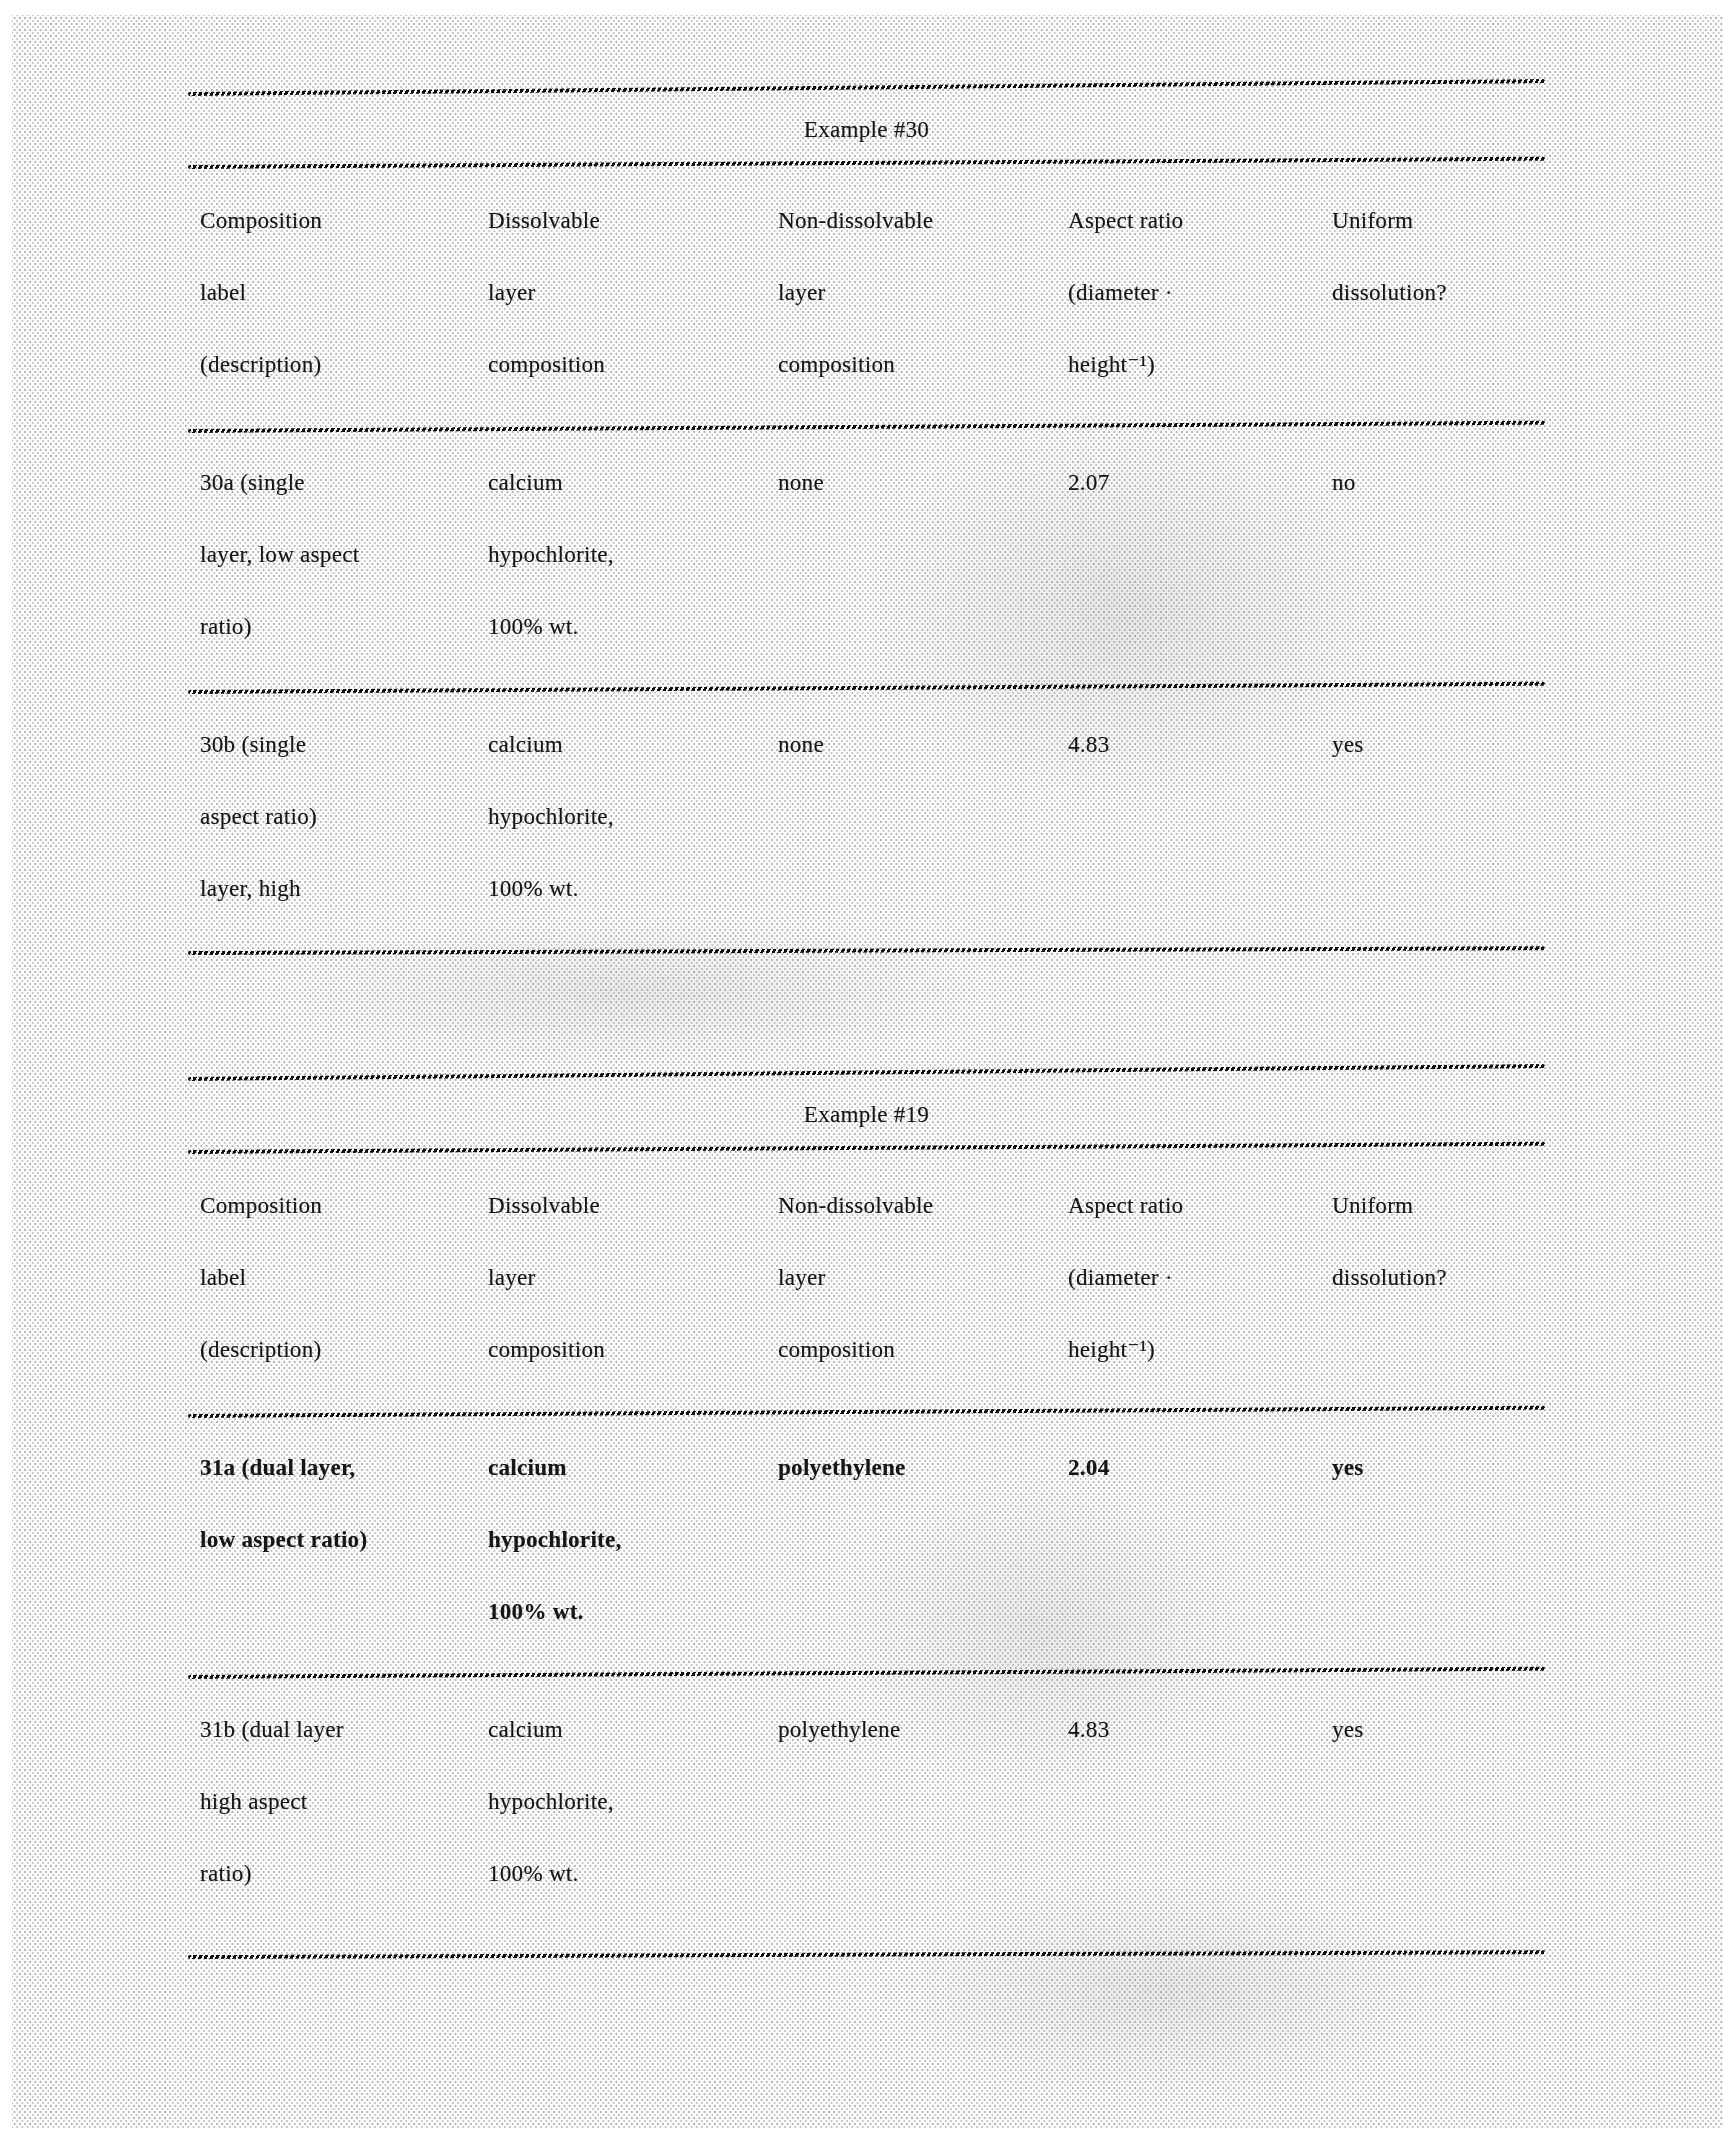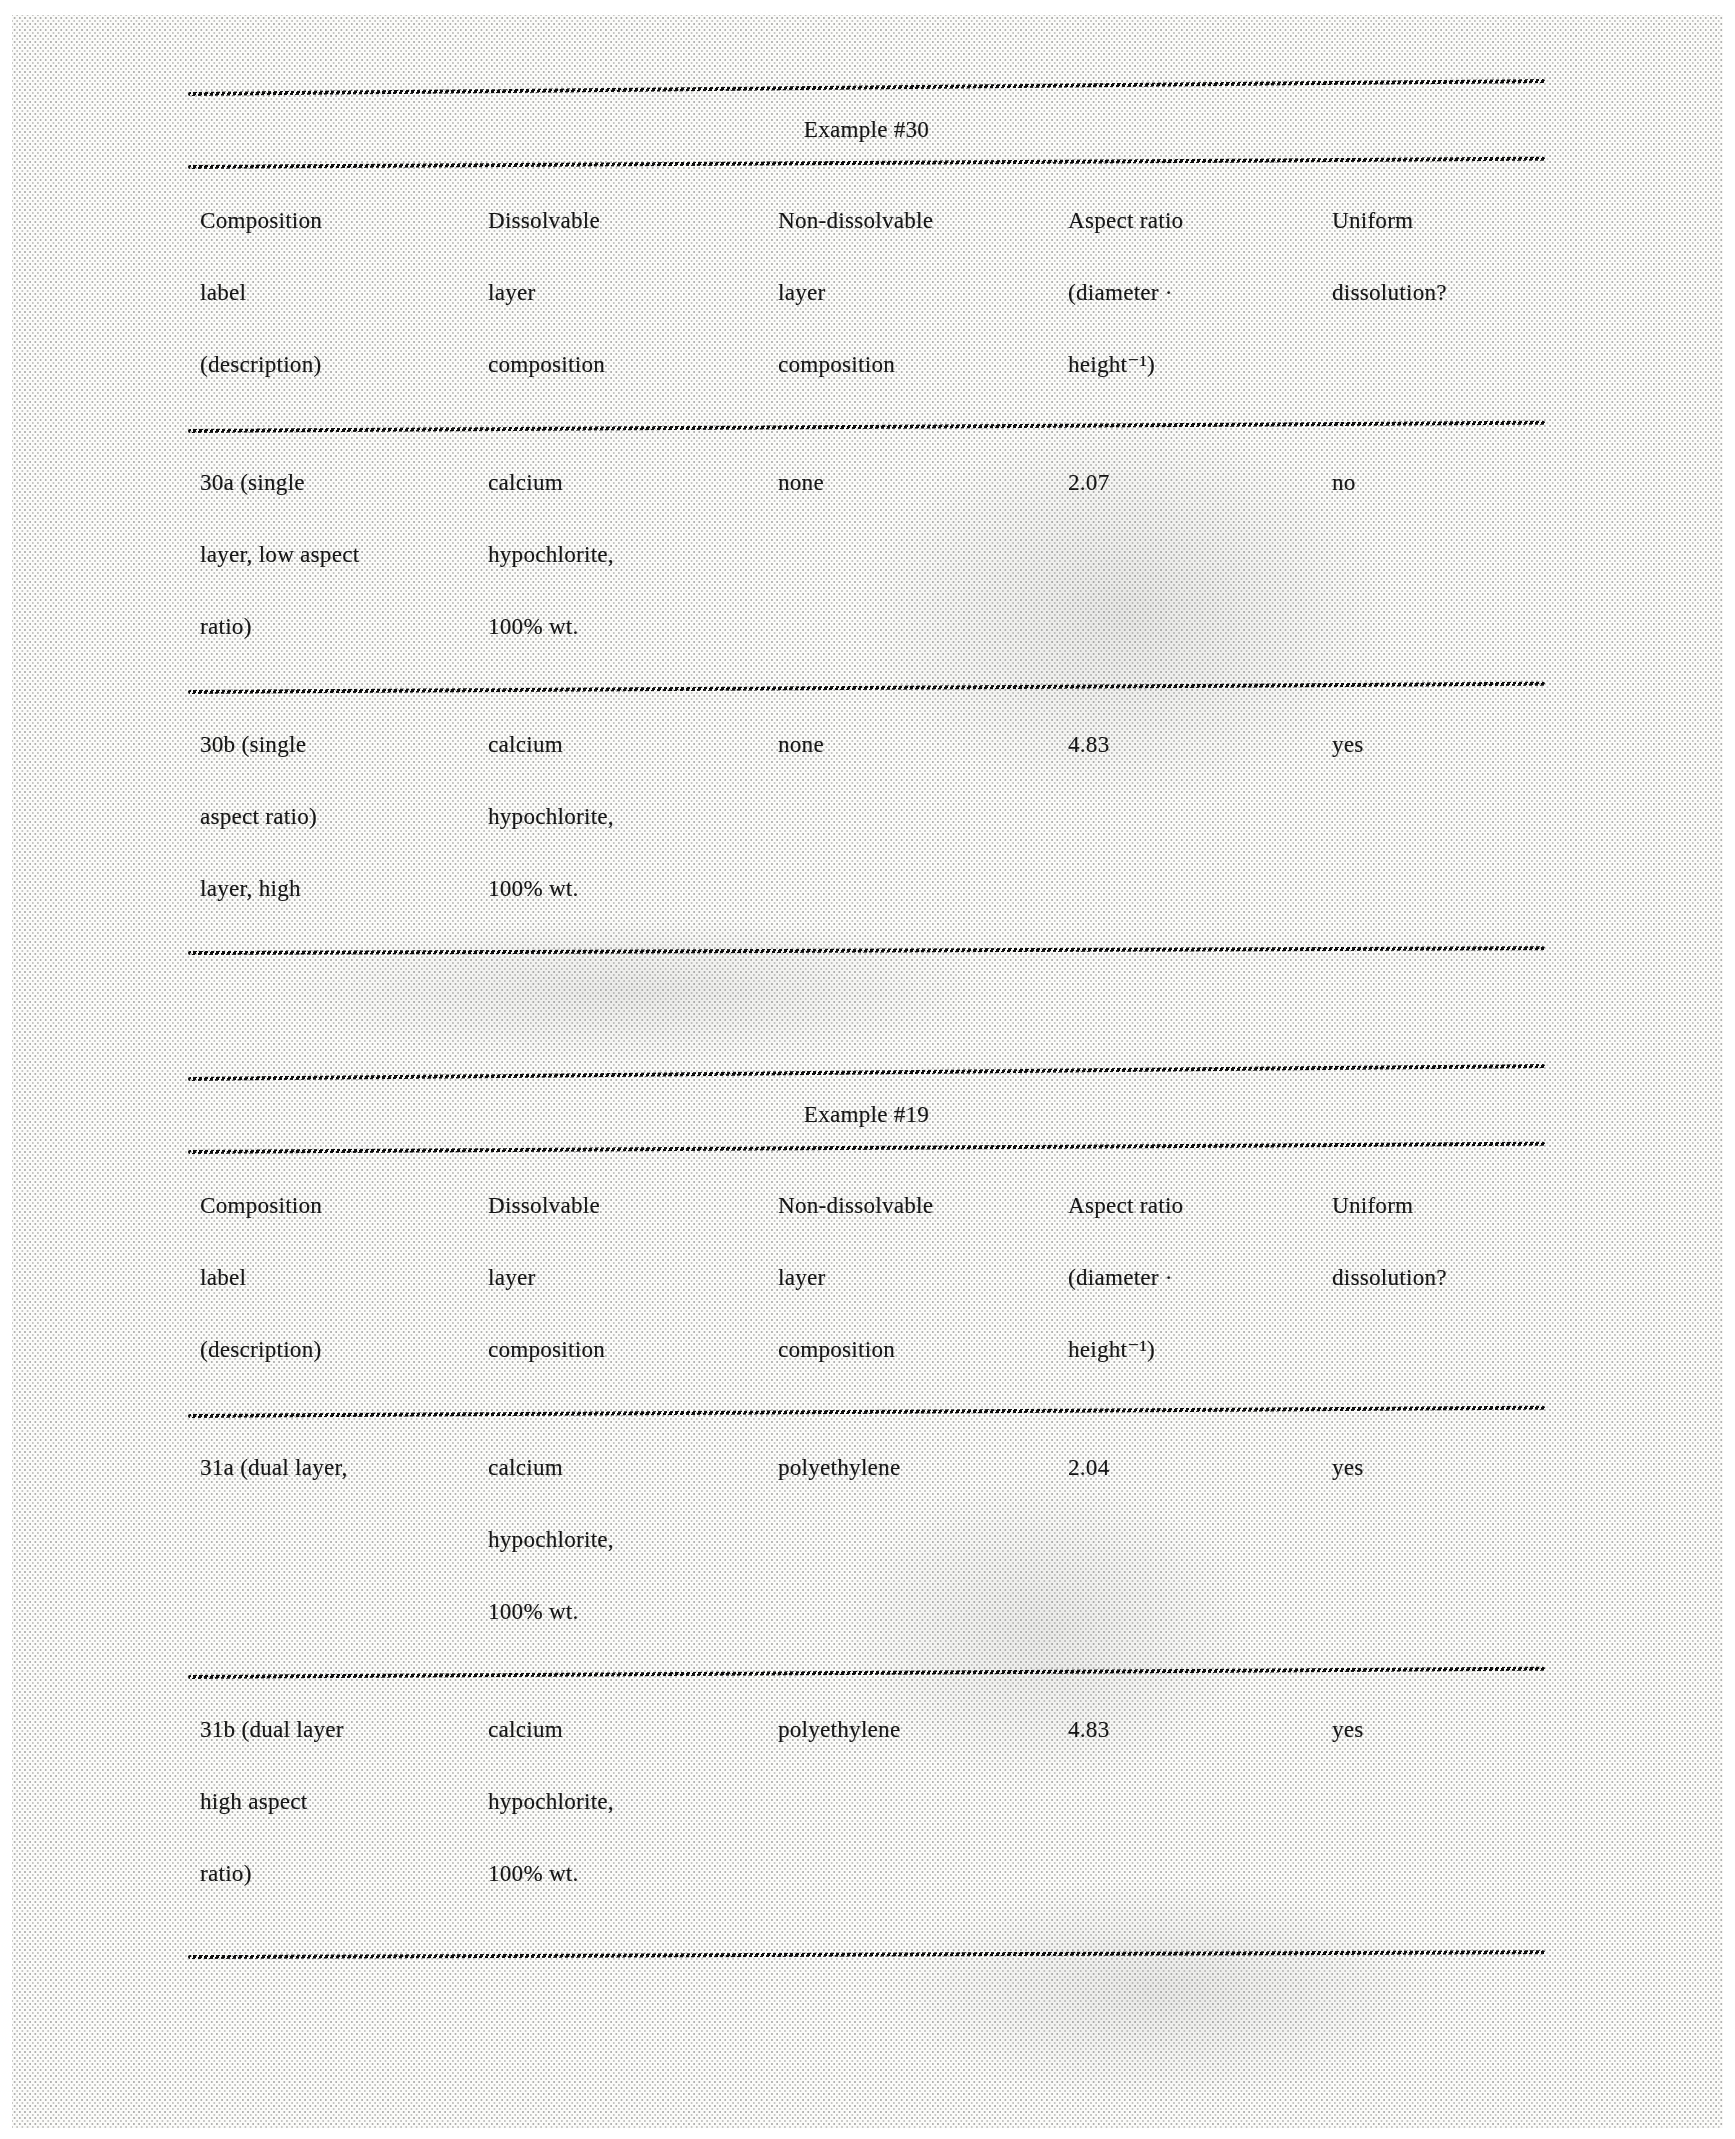--- a/index.html
+++ b/index.html
@@ -42,21 +42,21 @@
   .tilt-a{transform:rotate(-0.55deg);}
   .tilt-b{transform:rotate(-0.35deg);}
   .tilt-c{transform:rotate(-0.2deg);}
 
   .title-row{height:69px;display:flex;align-items:center;justify-content:center;}
   .grid{display:grid;grid-template-columns:288px 290px 290px 264px 225px;}
   .cell{padding:15px 7.5px 0 12px;line-height:72px;vertical-align:top;}
   .header .cell{padding-top:16.4px;padding-bottom:28px;}
   .row-a .cell{padding-bottom:27px;}
   .row-b .cell{padding-bottom:26px;}
-  .row-c .cell{padding-bottom:27px;}
+  .row-c .cell{padding-bottom:27px;font-weight:bold;}
   .row-d .cell{padding-bottom:45px;}
   .ln{white-space:nowrap;}
 </style>
 </head>
 <body>
 
 <div class="scan-bg"></div>
 <div class="smudge s1"></div>
 <div class="smudge s2"></div>
 <div class="smudge s3"></div>
@@ -175,20 +175,21 @@
     <div class="cell">
       <div class="ln txt">Uniform</div>
       <div class="ln txt">dissolution?</div>
     </div>
   </div>
   <div class="rule tilt-b"></div>
 
   <div class="grid row-c">
     <div class="cell">
       <div class="ln txt">31a (dual layer,</div>
+      <div class="ln txt">low aspect ratio)</div>
     </div>
     <div class="cell">
       <div class="ln txt">calcium</div>
       <div class="ln txt">hypochlorite,</div>
       <div class="ln txt">100% wt.</div>
     </div>
     <div class="cell">
       <div class="ln txt">polyethylene</div>
     </div>
     <div class="cell">

